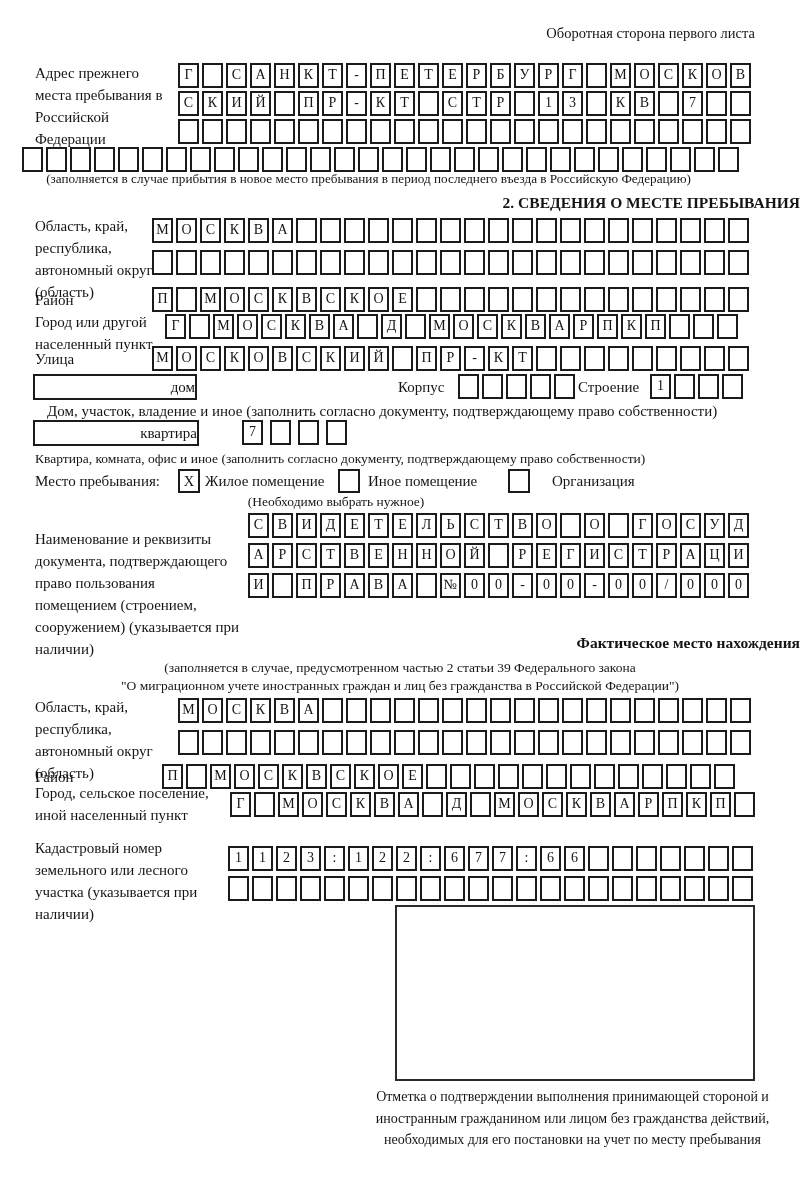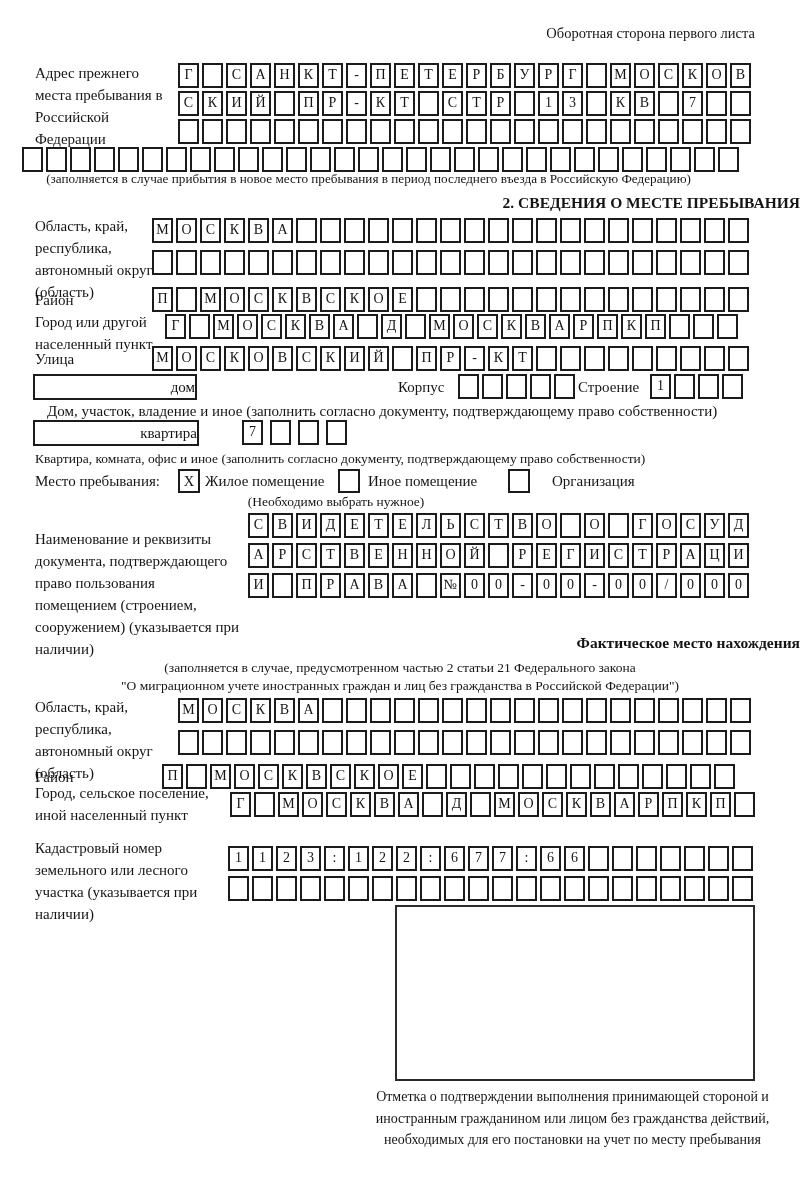--- a/index.html
+++ b/index.html
@@ -69,21 +69,21 @@
   <div class="cbox" style="left:508px;top:469px;"></div>
   <div class="abs label" style="left:552px;top:470px;">Организация</div>
   <div class="abs caption center" style="left:196px;top:493px;width:280px;font-size:13.5px;">(Необходимо выбрать нужное)</div>
 
   <div class="abs label" style="left:35px;top:528px;width:205px;">Наименование и реквизиты документа, подтверждающего право пользования помещением (строением, сооружением) (указывается при наличии)</div>
   <div class="cellrow" style="left:248px;top:513px;"><span class="cell">С</span><span class="cell">В</span><span class="cell">И</span><span class="cell">Д</span><span class="cell">Е</span><span class="cell">Т</span><span class="cell">Е</span><span class="cell">Л</span><span class="cell">Ь</span><span class="cell">С</span><span class="cell">Т</span><span class="cell">В</span><span class="cell">О</span><span class="cell"></span><span class="cell">О</span><span class="cell"></span><span class="cell">Г</span><span class="cell">О</span><span class="cell">С</span><span class="cell">У</span><span class="cell">Д</span></div>
   <div class="cellrow" style="left:248px;top:543px;"><span class="cell">А</span><span class="cell">Р</span><span class="cell">С</span><span class="cell">Т</span><span class="cell">В</span><span class="cell">Е</span><span class="cell">Н</span><span class="cell">Н</span><span class="cell">О</span><span class="cell">Й</span><span class="cell"></span><span class="cell">Р</span><span class="cell">Е</span><span class="cell">Г</span><span class="cell">И</span><span class="cell">С</span><span class="cell">Т</span><span class="cell">Р</span><span class="cell">А</span><span class="cell">Ц</span><span class="cell">И</span></div>
   <div class="cellrow" style="left:248px;top:573px;"><span class="cell">И</span><span class="cell"></span><span class="cell">П</span><span class="cell">Р</span><span class="cell">А</span><span class="cell">В</span><span class="cell">А</span><span class="cell"></span><span class="cell">№</span><span class="cell">0</span><span class="cell">0</span><span class="cell">-</span><span class="cell">0</span><span class="cell">0</span><span class="cell">-</span><span class="cell">0</span><span class="cell">0</span><span class="cell">/</span><span class="cell">0</span><span class="cell">0</span><span class="cell">0</span></div>
 
   <div class="abs title" style="left:0;top:634px;">Фактическое место нахождения</div>
-  <div class="abs caption center" style="left:0;top:659px;width:800px;font-size:13.5px;">(заполняется в случае, предусмотренном частью 2 статьи 21 Федерального закона</div>
+  <div class="abs caption center" style="left:0;top:659px;width:800px;font-size:13.5px;">(заполняется в случае, предусмотренном частью 2 статьи 39 Федерального закона</div>
   <div class="abs caption center" style="left:0;top:677px;width:800px;font-size:13.5px;">"О миграционном учете иностранных граждан и лиц без гражданства в Российской Федерации")</div>
 
   <div class="abs label" style="left:35px;top:696px;width:155px;">Область, край, республика, автономный округ (область)</div>
   <div class="cellrow" style="left:178px;top:698px;"><span class="cell">М</span><span class="cell">О</span><span class="cell">С</span><span class="cell">К</span><span class="cell">В</span><span class="cell">А</span><span class="cell"></span><span class="cell"></span><span class="cell"></span><span class="cell"></span><span class="cell"></span><span class="cell"></span><span class="cell"></span><span class="cell"></span><span class="cell"></span><span class="cell"></span><span class="cell"></span><span class="cell"></span><span class="cell"></span><span class="cell"></span><span class="cell"></span><span class="cell"></span><span class="cell"></span><span class="cell"></span></div>
   <div class="cellrow" style="left:178px;top:730px;"><span class="cell"></span><span class="cell"></span><span class="cell"></span><span class="cell"></span><span class="cell"></span><span class="cell"></span><span class="cell"></span><span class="cell"></span><span class="cell"></span><span class="cell"></span><span class="cell"></span><span class="cell"></span><span class="cell"></span><span class="cell"></span><span class="cell"></span><span class="cell"></span><span class="cell"></span><span class="cell"></span><span class="cell"></span><span class="cell"></span><span class="cell"></span><span class="cell"></span><span class="cell"></span><span class="cell"></span></div>
 
   <div class="abs label" style="left:35px;top:766px;">Район</div>
   <div class="cellrow" style="left:162px;top:764px;"><span class="cell">П</span><span class="cell"></span><span class="cell">М</span><span class="cell">О</span><span class="cell">С</span><span class="cell">К</span><span class="cell">В</span><span class="cell">С</span><span class="cell">К</span><span class="cell">О</span><span class="cell">Е</span><span class="cell"></span><span class="cell"></span><span class="cell"></span><span class="cell"></span><span class="cell"></span><span class="cell"></span><span class="cell"></span><span class="cell"></span><span class="cell"></span><span class="cell"></span><span class="cell"></span><span class="cell"></span><span class="cell"></span></div>
 
   <div class="abs label" style="left:35px;top:782px;width:195px;">Город, сельское поселение, иной населенный пункт</div>

